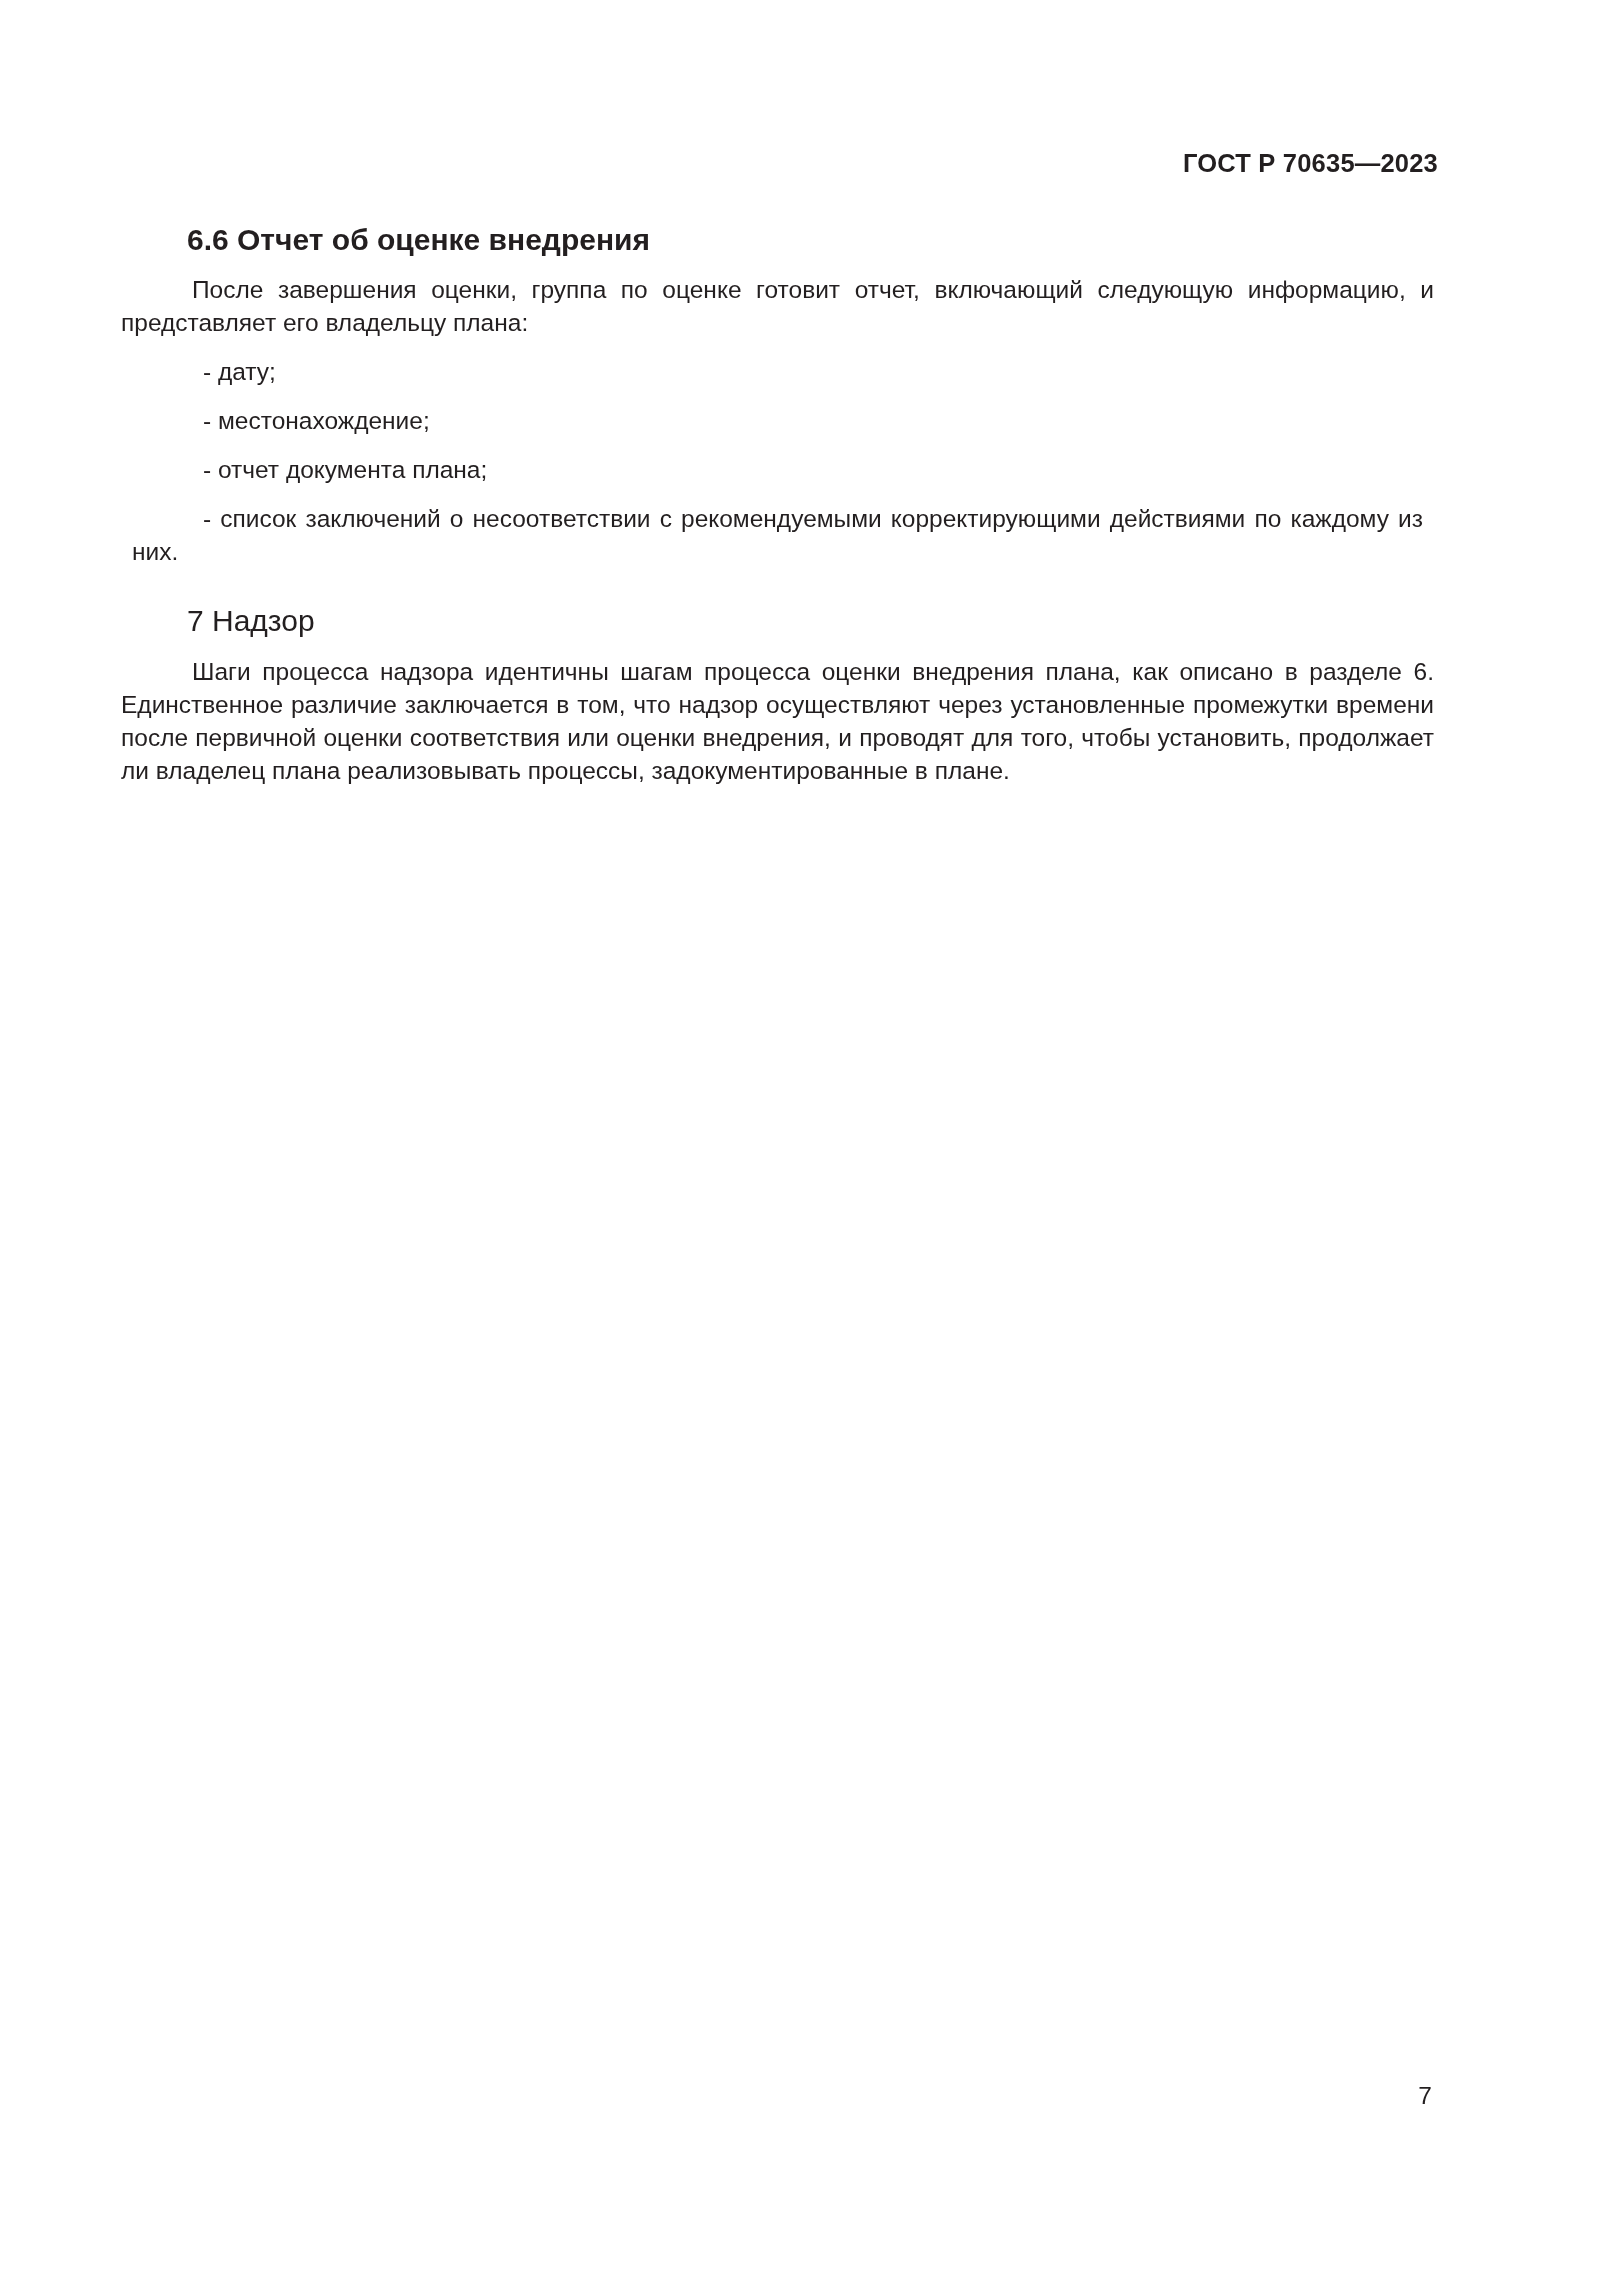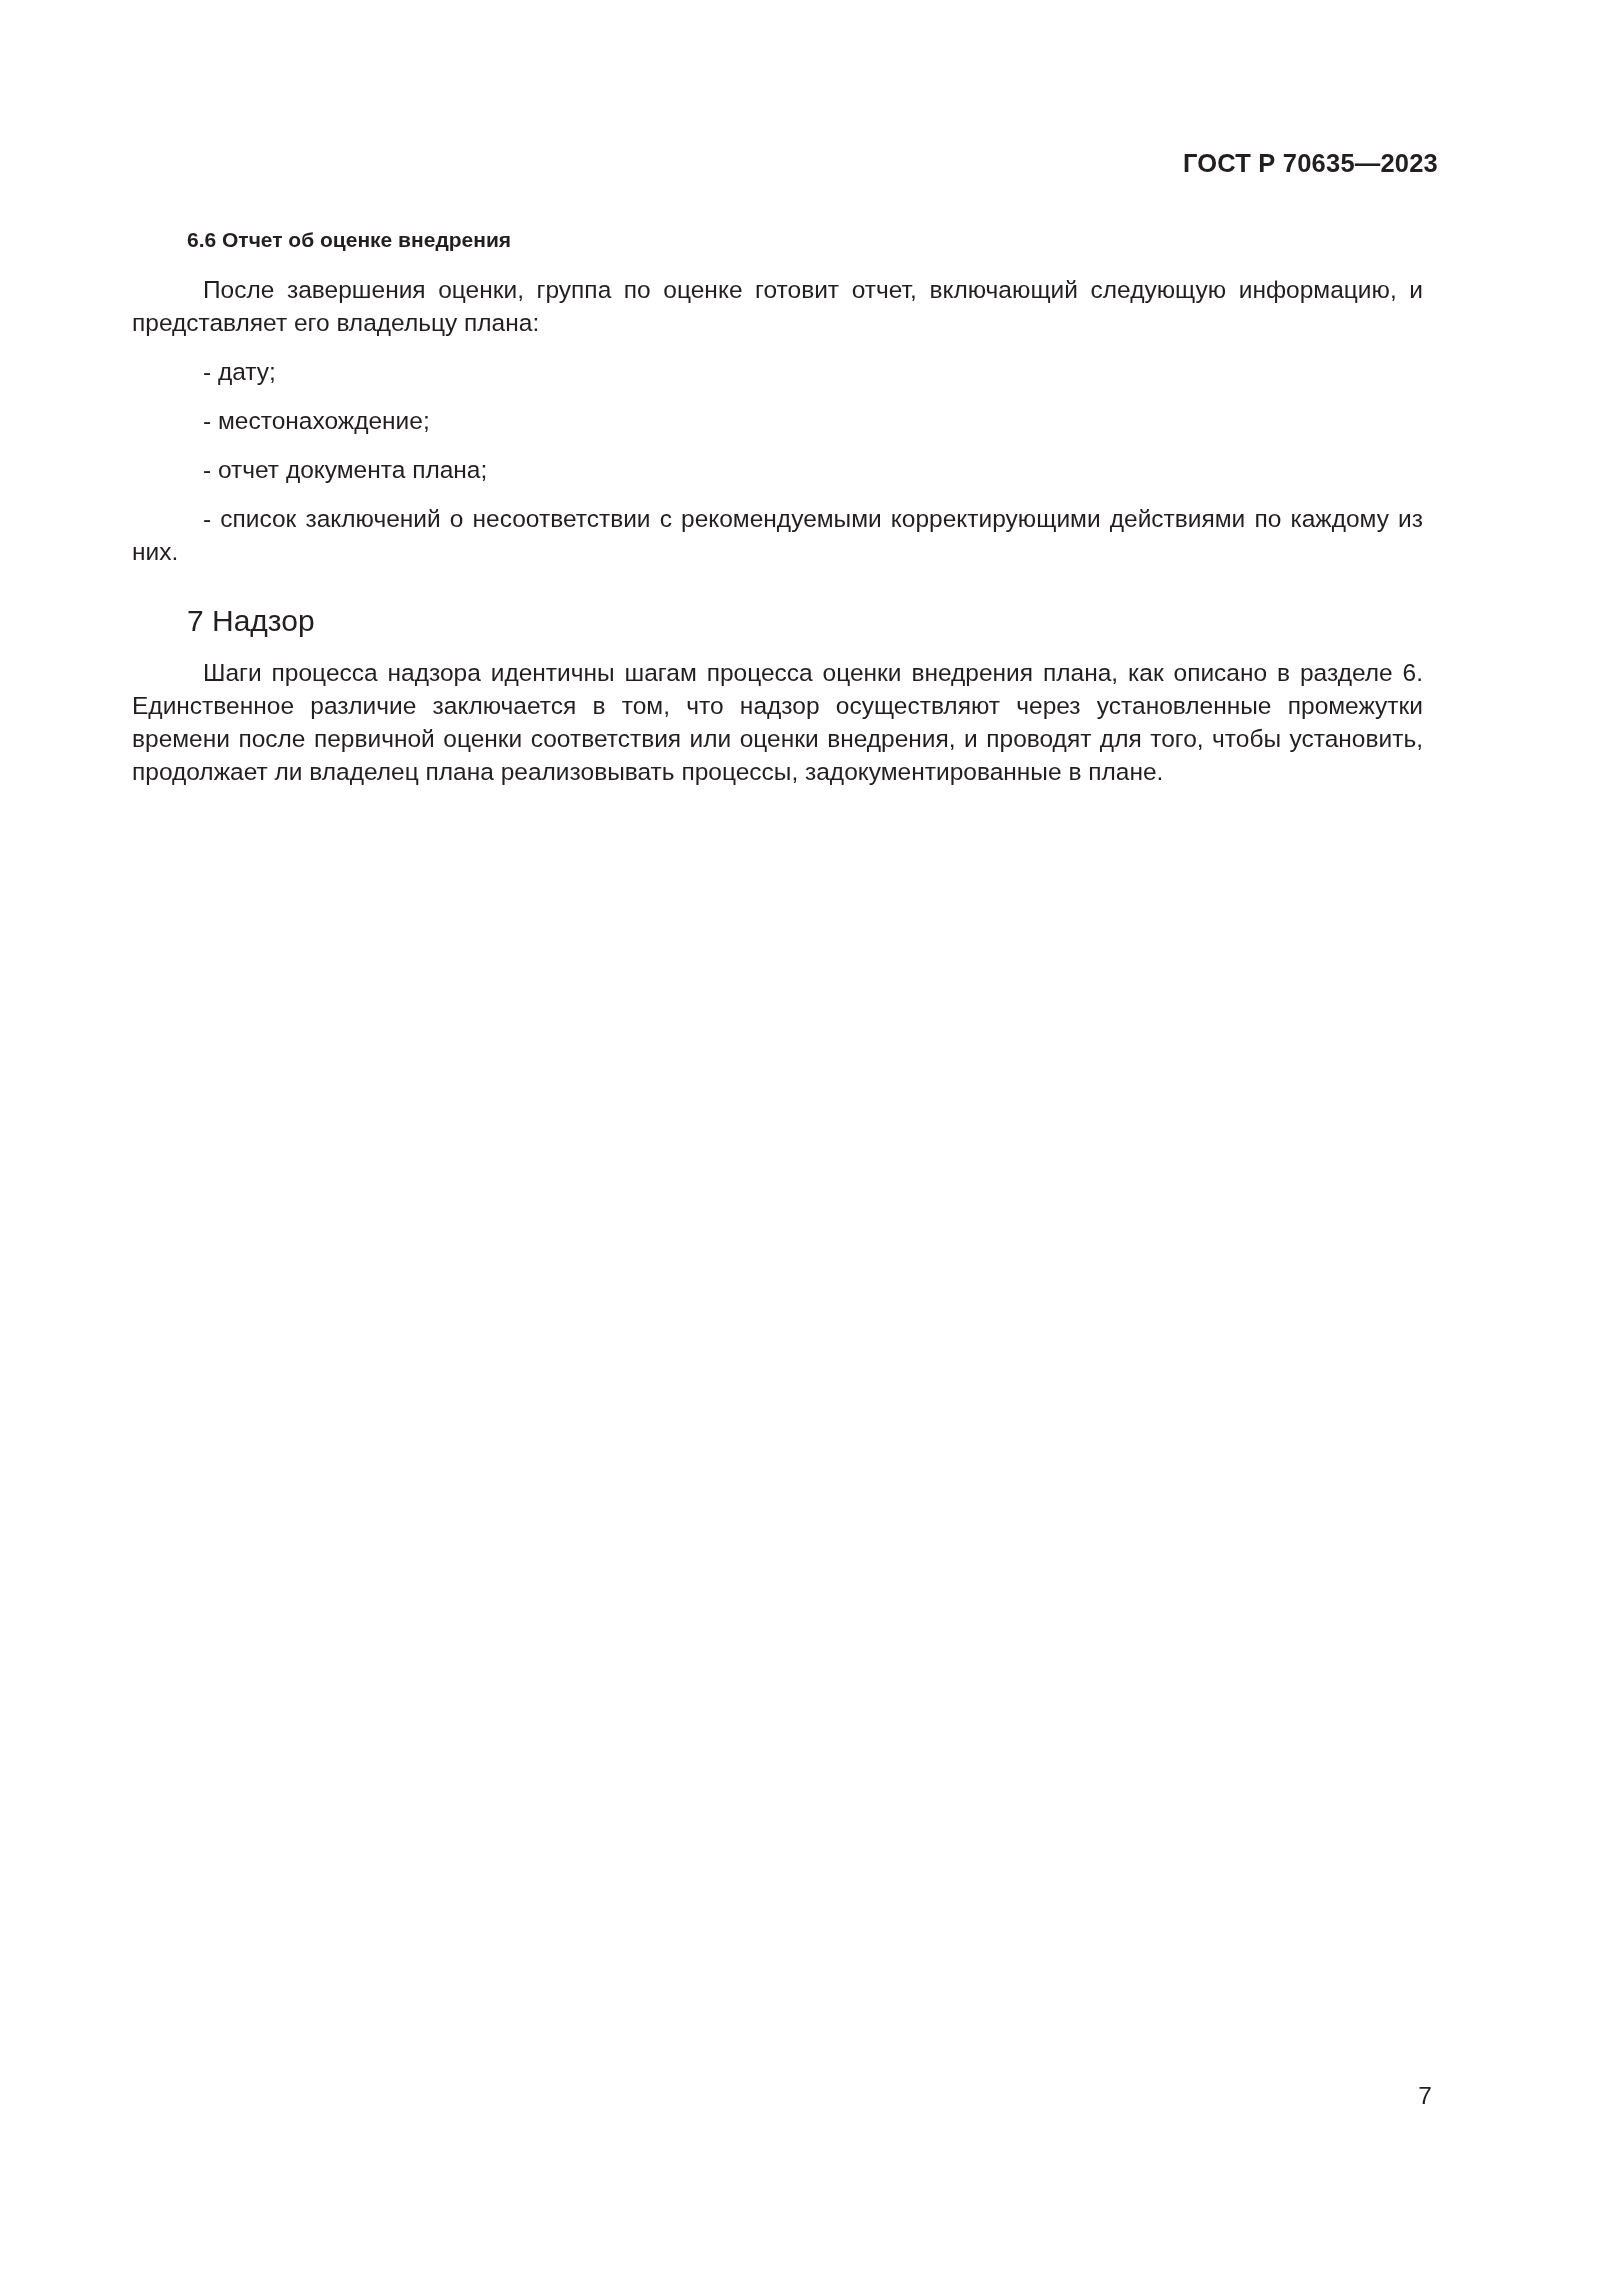--- a/index.html
+++ b/index.html
@@ -23,33 +23,33 @@
     position: absolute;
     left: 116px;
     top: 222px;
     width: 1323px;
     font-size: 24.5px;
     line-height: 33px;
   }
   .subsection-title {
     margin: 0 0 15.7px 0;
     padding-left: 71px;
-    font-size: 21px;
+    font-size: 30px;
     font-weight: bold;
     line-height: 35px;
   }
   .section-title {
     margin: 33px 0 15.7px 0;
     padding-left: 71px;
     font-size: 30px;
     font-weight: normal;
     line-height: 39px;
   }
   p {
-    margin: 16px;
+    margin: 5px;
     text-align: justify;
     text-indent: 71px;
   }
   .list-item {
     margin: 16px;
     padding-left: 71px;
     text-align: justify;
   }
   .list-item.wrap {
     padding-left: 0;

